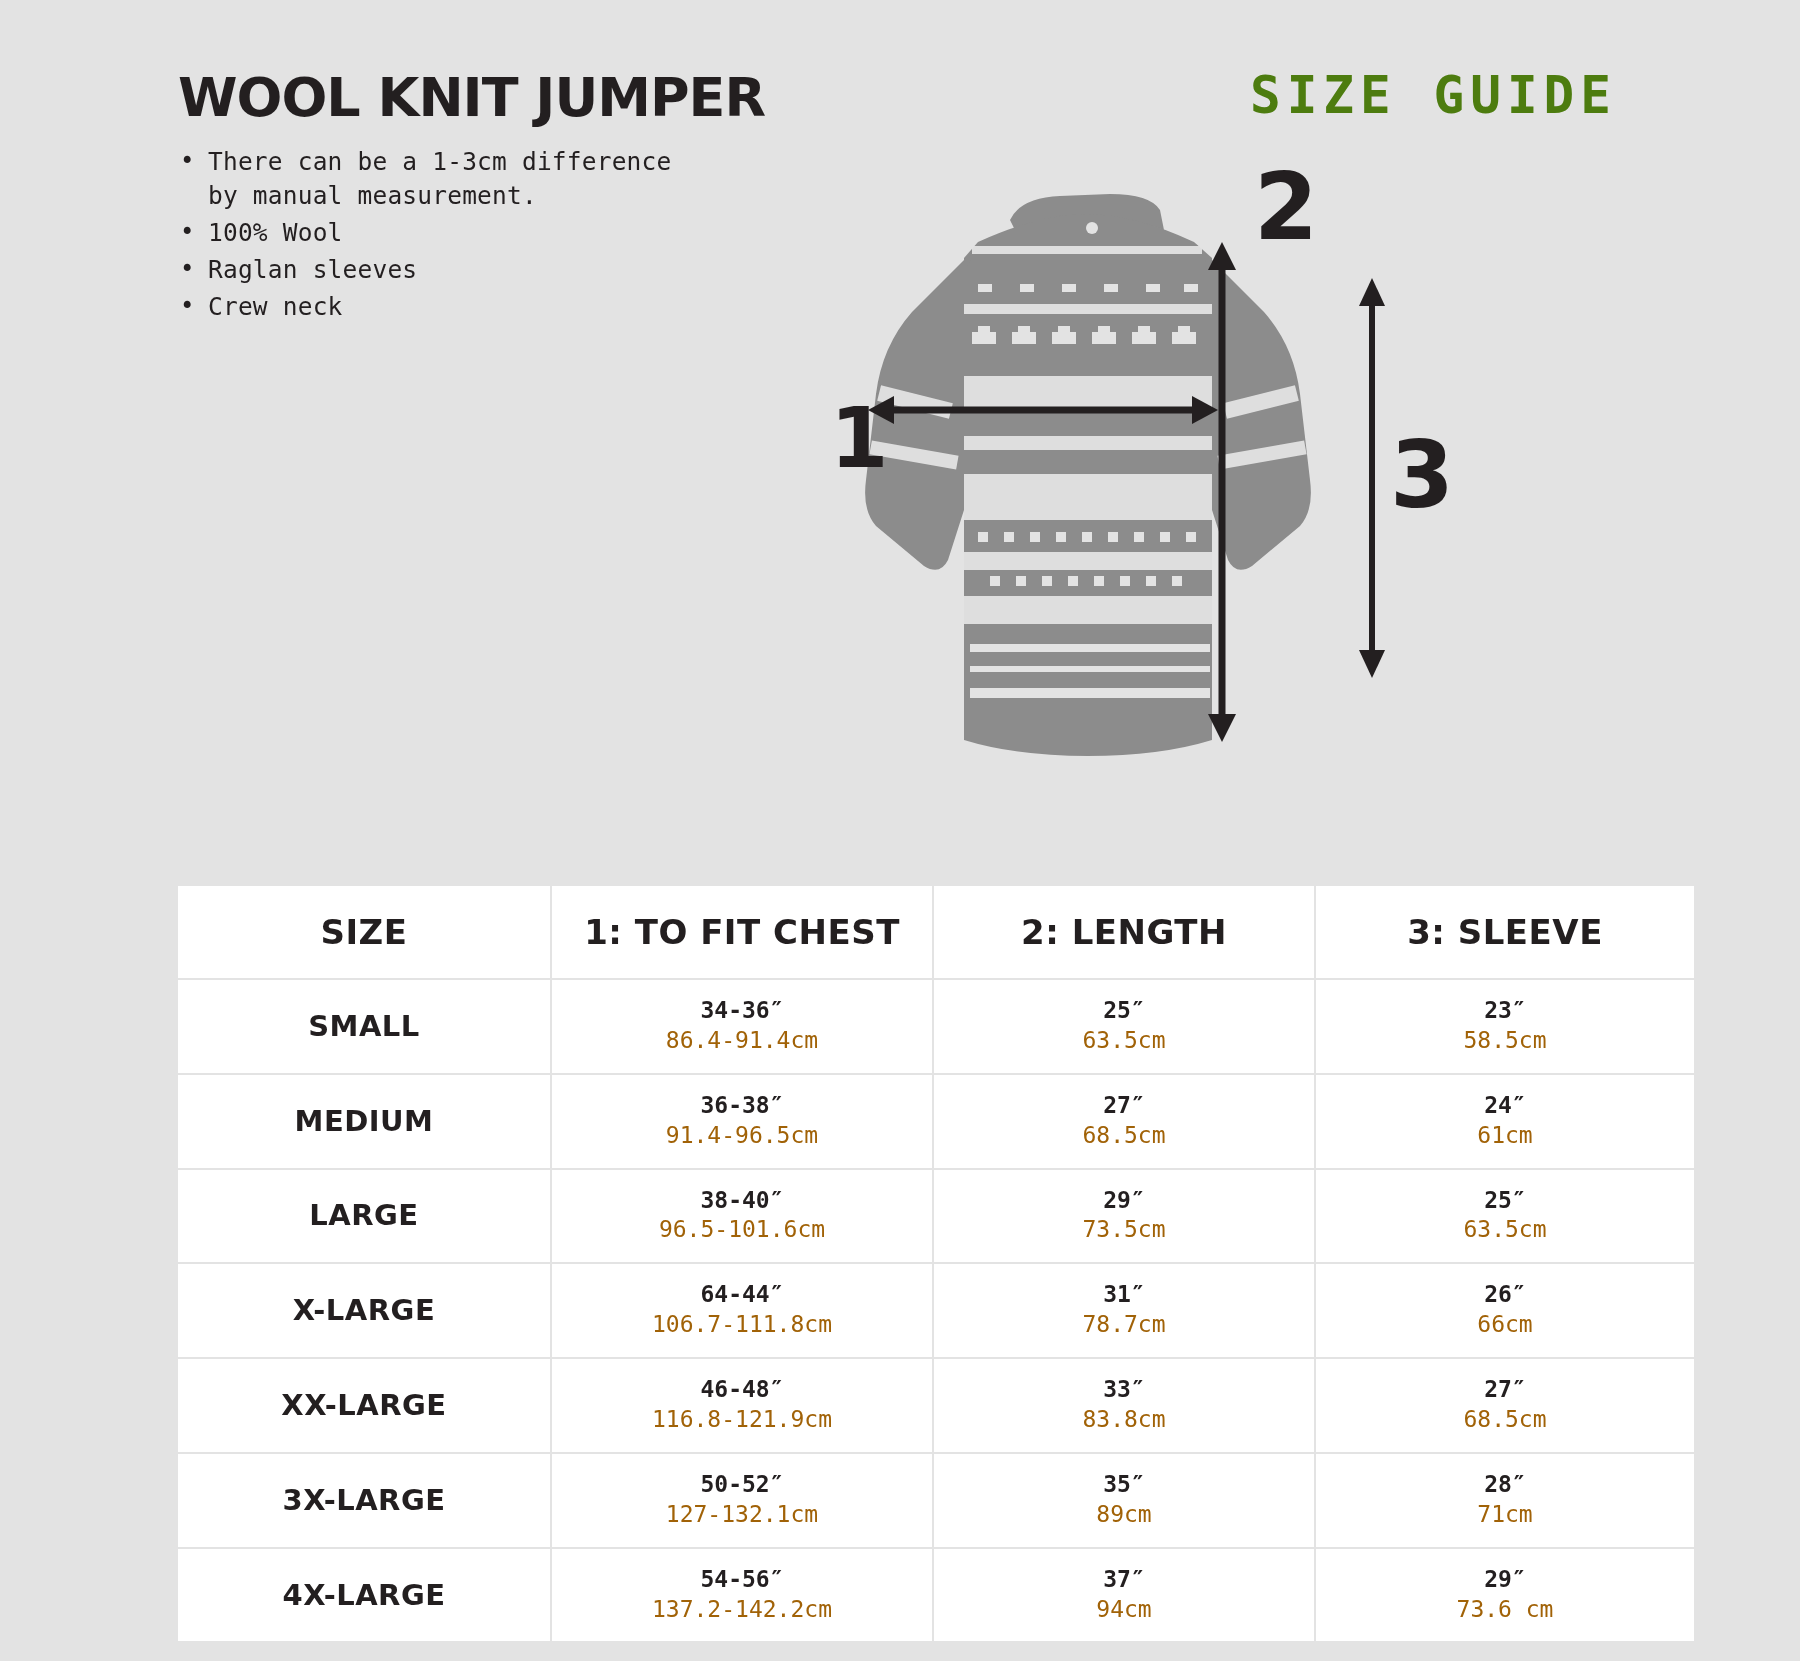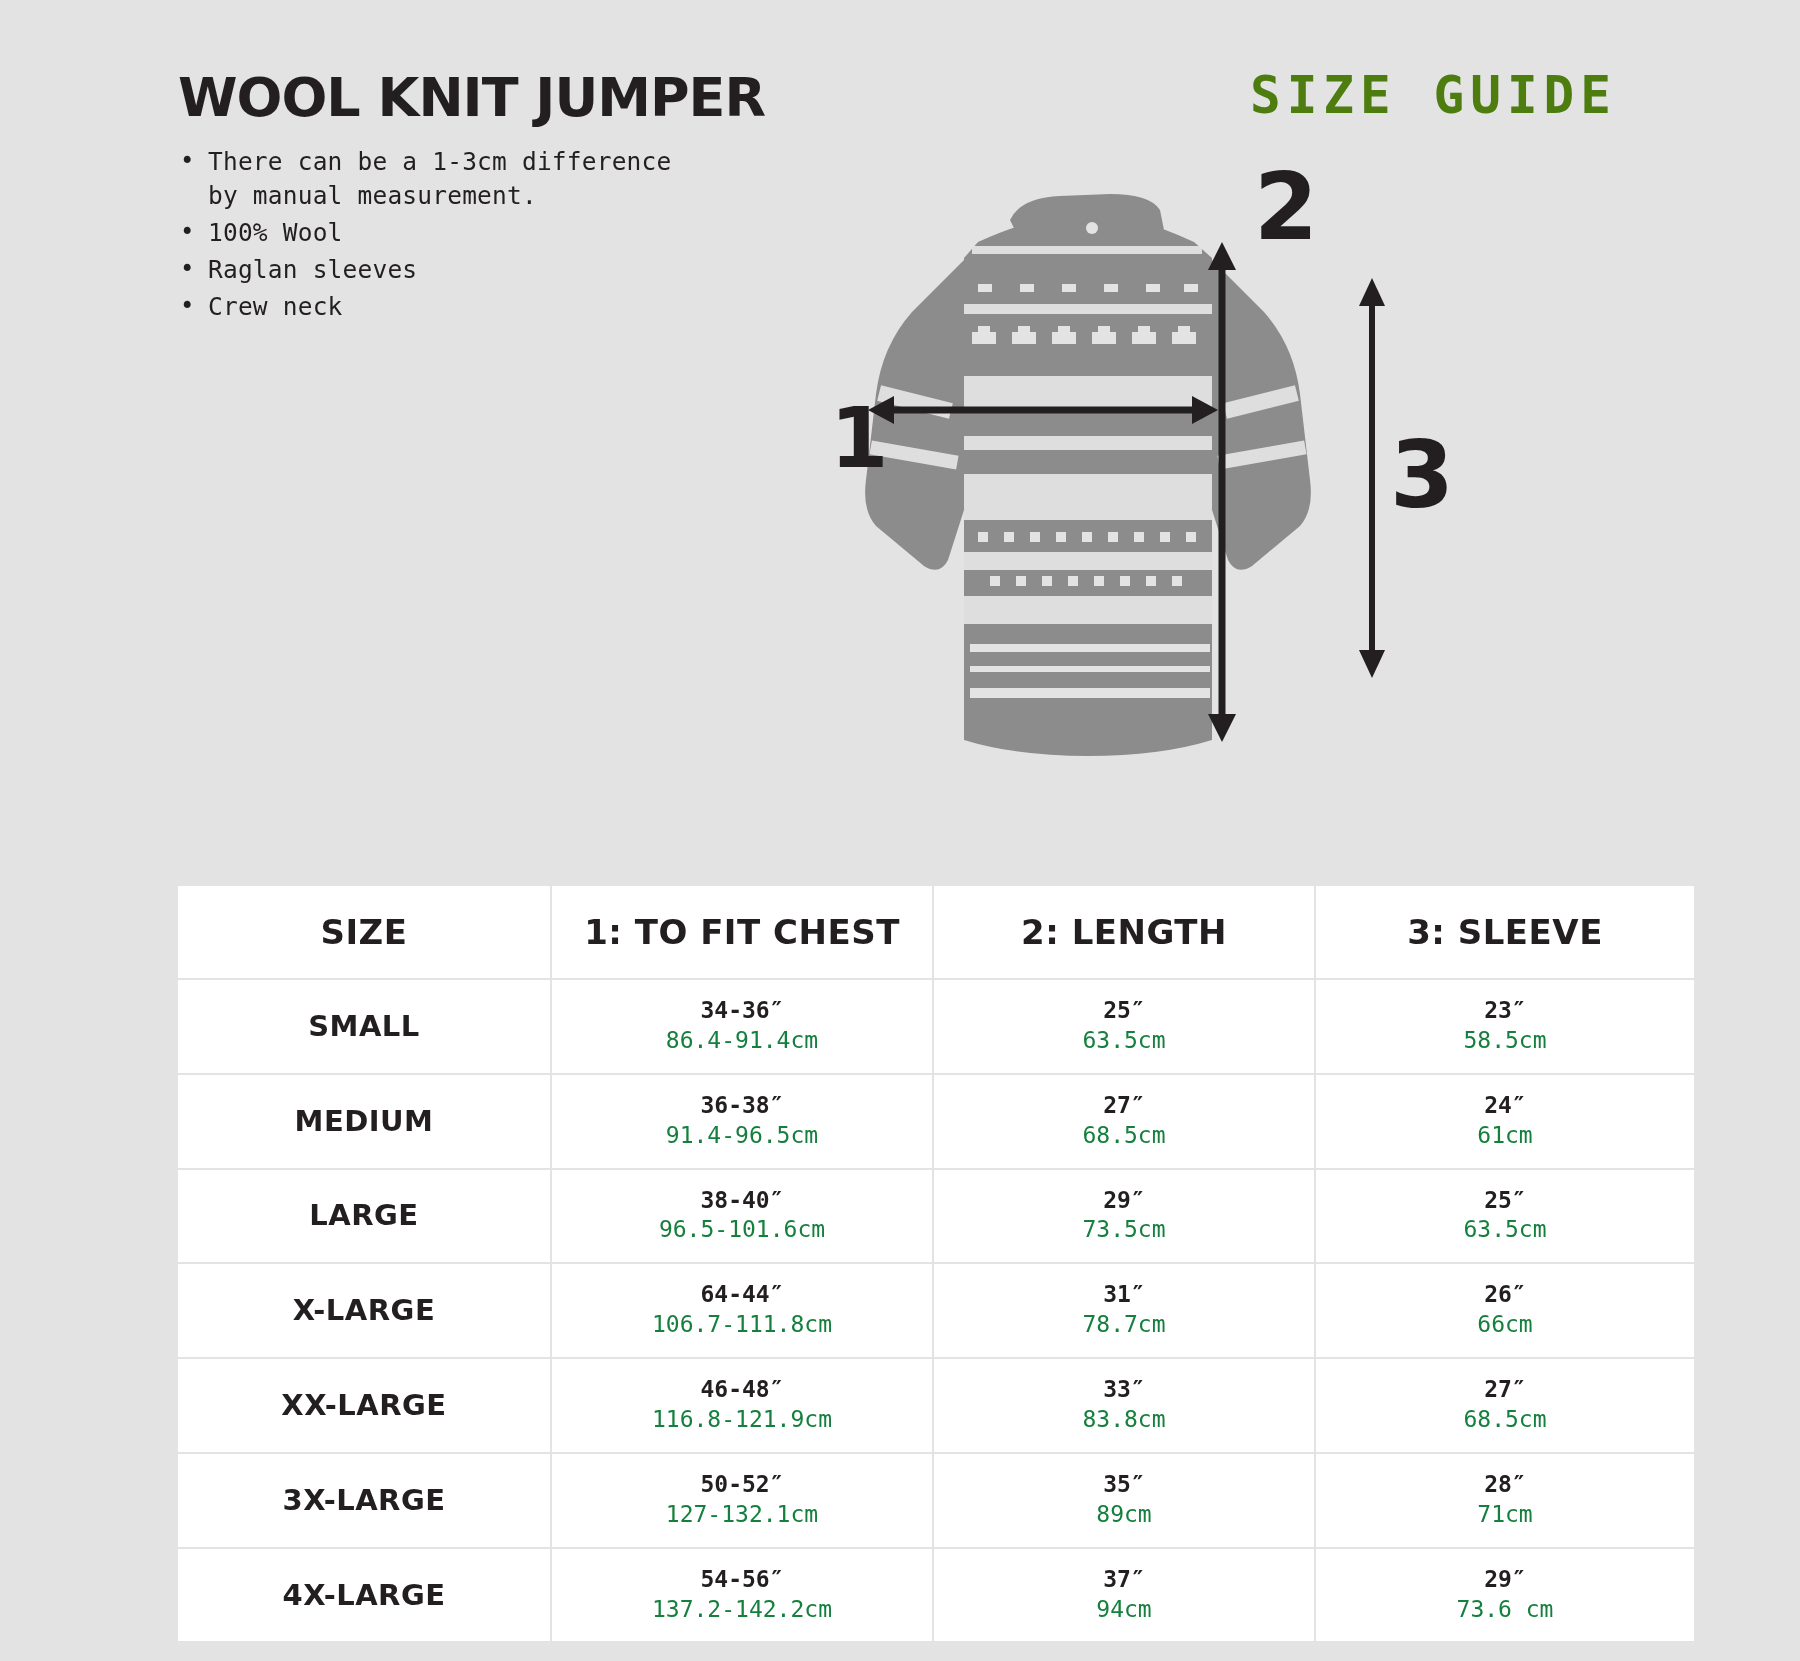--- a/index.html
+++ b/index.html
@@ -144,21 +144,21 @@
     font-size: 23px;
     display: block;
     line-height: 1.3;
     letter-spacing: 0px;
   }
   .meas-cm {
     font-family: "DejaVu Sans Mono", monospace;
     font-size: 23px;
     display: block;
     line-height: 1.3;
-    color: #15803d;
+    color: #a16207;
     letter-spacing: 0px;
   }
 </style>
 </head>
 <body>
 
 <div class="page">
 
   <div class="left-col">
     <h1 class="product-title">WOOL KNIT JUMPER</h1>

